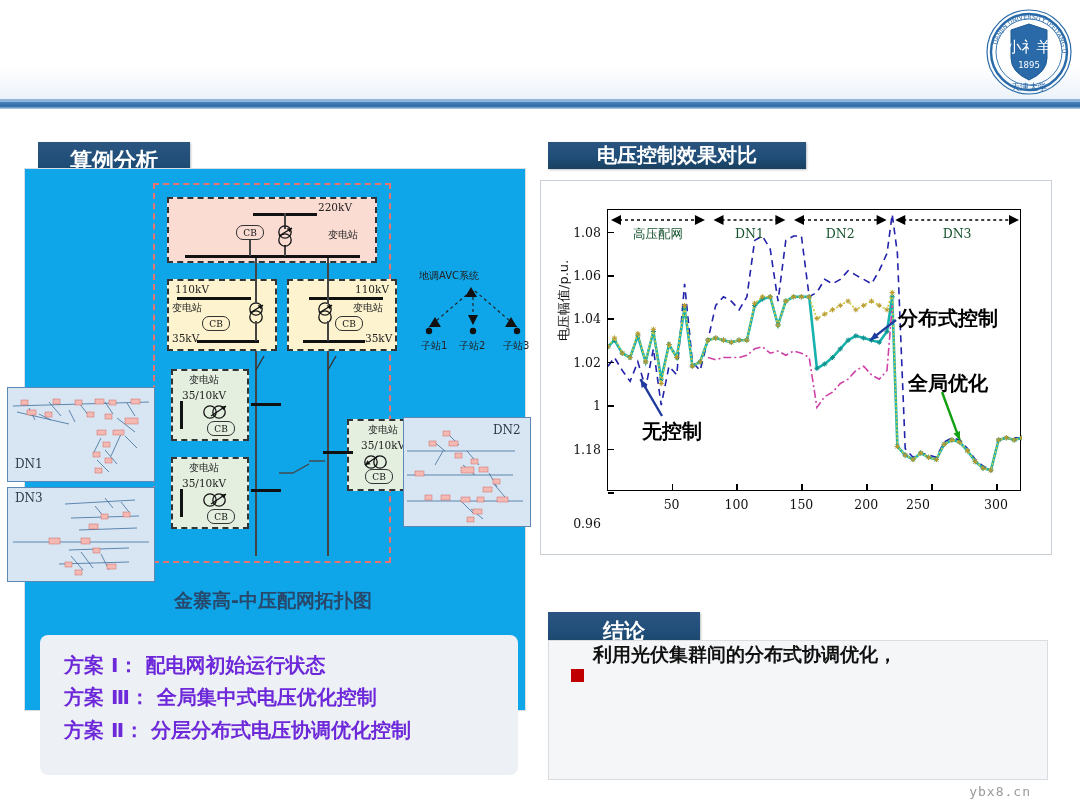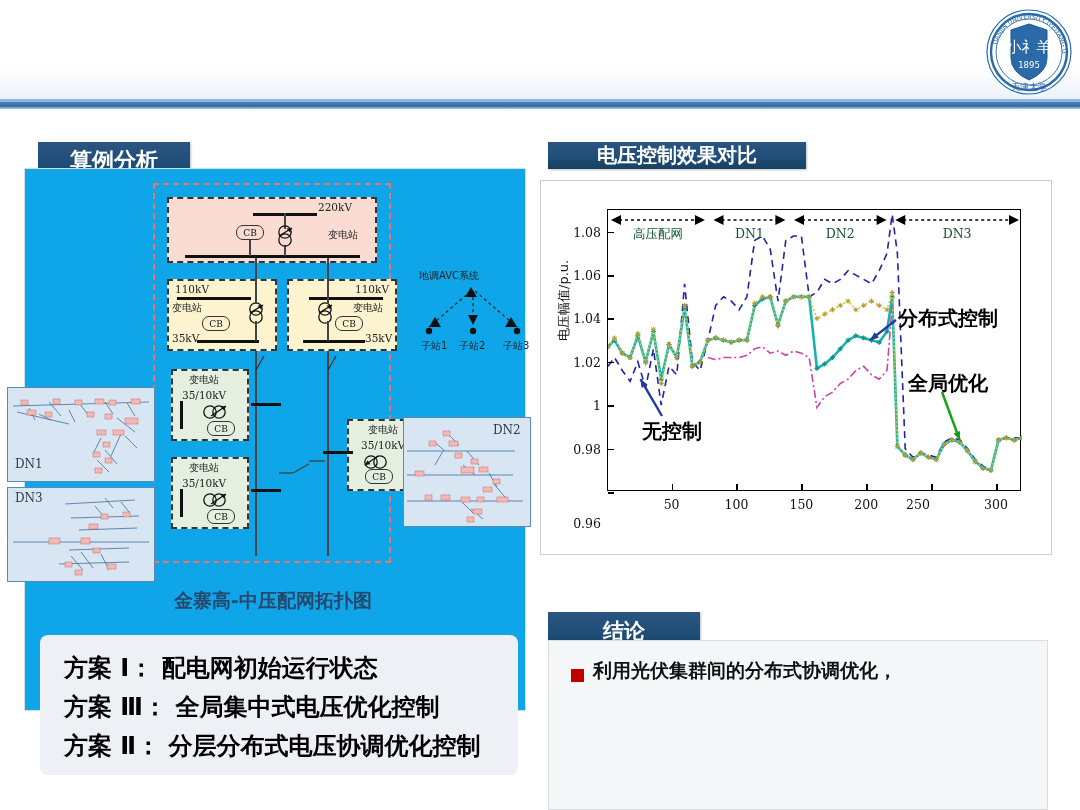--- a/index.html
+++ b/index.html
@@ -145,30 +145,30 @@
     font-family:"DejaVu Sans","Liberation Sans",sans-serif;
   }
 
   
   #schemes {
     position:absolute; left:40px; top:635px; width:478px; height:140px;
     background:#edf1f5; border-radius:8px;
     padding:14px 0 0 24px;
   }
   .scheme-row {
-    font-size:24px; font-weight:bold; color:#000000; line-height:1.62;
+    font-size:20px; font-weight:bold; color:#6d28d9; line-height:1.62;
     font-family:"DejaVu Sans","Liberation Sans",sans-serif;
     white-space:nowrap;
   }
 
   
   #conclusion {
-    position:absolute; left:548px; top:640px; width:500px; height:170px;
+    position:absolute; left:548px; top:640px; width:500px; height:140px;
     background:#f4f6f8; border:1px solid #d9dde2;
-    padding:16px 14px 0 18px;
+    padding:0 14px 0 18px;
   }
   #concl-bullet {
     position:absolute; left:22px; top:28px; width:13px; height:13px;
     background:#c00000;
   }
   .concl-line {
     margin-left:26px; font-size:19px; font-weight:bold; line-height:1.42;
     white-space:nowrap;
     font-family:"DejaVu Sans","Liberation Sans",sans-serif;
   }
@@ -558,21 +558,21 @@
         <path d="M380.2526645768025,260.3076923076923 L385.45266457680253,260.3076923076923 M382.8526645768025,257.7076923076923 L382.8526645768025,262.90769230769234 M381.0326645768025,258.4876923076923 L384.6726645768025,262.1276923076923 M381.0326645768025,262.1276923076923 L384.6726645768025,258.4876923076923" stroke="#b89a2f" stroke-width="1"></path>
         <path d="M388.0394984326019,229.93846153846152 L393.2394984326019,229.93846153846152 M390.6394984326019,227.33846153846153 L390.6394984326019,232.53846153846152 M388.8194984326019,228.11846153846153 L392.4594984326019,231.75846153846152 M388.8194984326019,231.75846153846152 L392.4594984326019,228.11846153846153" stroke="#b89a2f" stroke-width="1"></path>
         <path d="M395.82633228840126,227.76923076923077 L401.0263322884013,227.76923076923077 M398.4263322884013,225.16923076923078 L398.4263322884013,230.36923076923077 M396.6063322884013,225.94923076923078 L400.2463322884013,229.58923076923077 M396.6063322884013,229.58923076923077 L400.2463322884013,225.94923076923078" stroke="#b89a2f" stroke-width="1"></path>
         <path d="M403.6131661442006,229.93846153846152 L408.81316614420064,229.93846153846152 M406.2131661442006,227.33846153846153 L406.2131661442006,232.53846153846152 M404.3931661442006,228.11846153846153 L408.0331661442006,231.75846153846152 M404.3931661442006,231.75846153846152 L408.0331661442006,228.11846153846153" stroke="#b89a2f" stroke-width="1"></path>
         <path d="M411.4,227.76923076923077 L416.6,227.76923076923077 M414,225.16923076923078 L414,230.36923076923077 M412.18,225.94923076923078 L415.82,229.58923076923077 M412.18,229.58923076923077 L415.82,225.94923076923078" stroke="#b89a2f" stroke-width="1"></path>
         <polyline points="99.9,147.5 107.7,149.7 115.5,147.5 123.3,147.5 131.1,147.5 138.9,145.3 146.7,138.8 154.4,136.7 162.2,143.2 170.0,141.0 177.8,145.3 185.6,141.0 193.4,143.2 201.2,147.5 208.9,197.4 216.7,186.6 224.5,182.2 232.3,173.5 240.1,169.2 247.9,160.5 255.7,156.2 263.5,164.9 271.2,169.2 279.0,160.5 284.2,95.4" fill="none" stroke="#cf43a8" stroke-width="1.6" stroke-dasharray="8,3,2,3"></polyline>
       </svg>
     <div id="axis-ticks">
         <div class="ytick" style="top: 282px; margin-top: 31px;">0.96</div>
         <div class="ytick-mark" style="top: 282px;"></div>
-        <div class="ytick" style="top: 238.615px;">0.98</div>
+        <div class="ytick" style="top: 238.615px;">1.18</div>
         <div class="ytick-mark" style="top: 238.615px;"></div>
         <div class="ytick" style="top: 195.231px;">1</div>
         <div class="ytick-mark" style="top: 195.231px;"></div>
         <div class="ytick" style="top: 151.846px;">1.02</div>
         <div class="ytick-mark" style="top: 151.846px;"></div>
         <div class="ytick" style="top: 108.462px;">1.04</div>
         <div class="ytick-mark" style="top: 108.462px;"></div>
         <div class="ytick" style="top: 65.0769px;">1.06</div>
         <div class="ytick-mark" style="top: 65.0769px;"></div>
         <div class="ytick" style="top: 21.6923px;">1.08</div>

